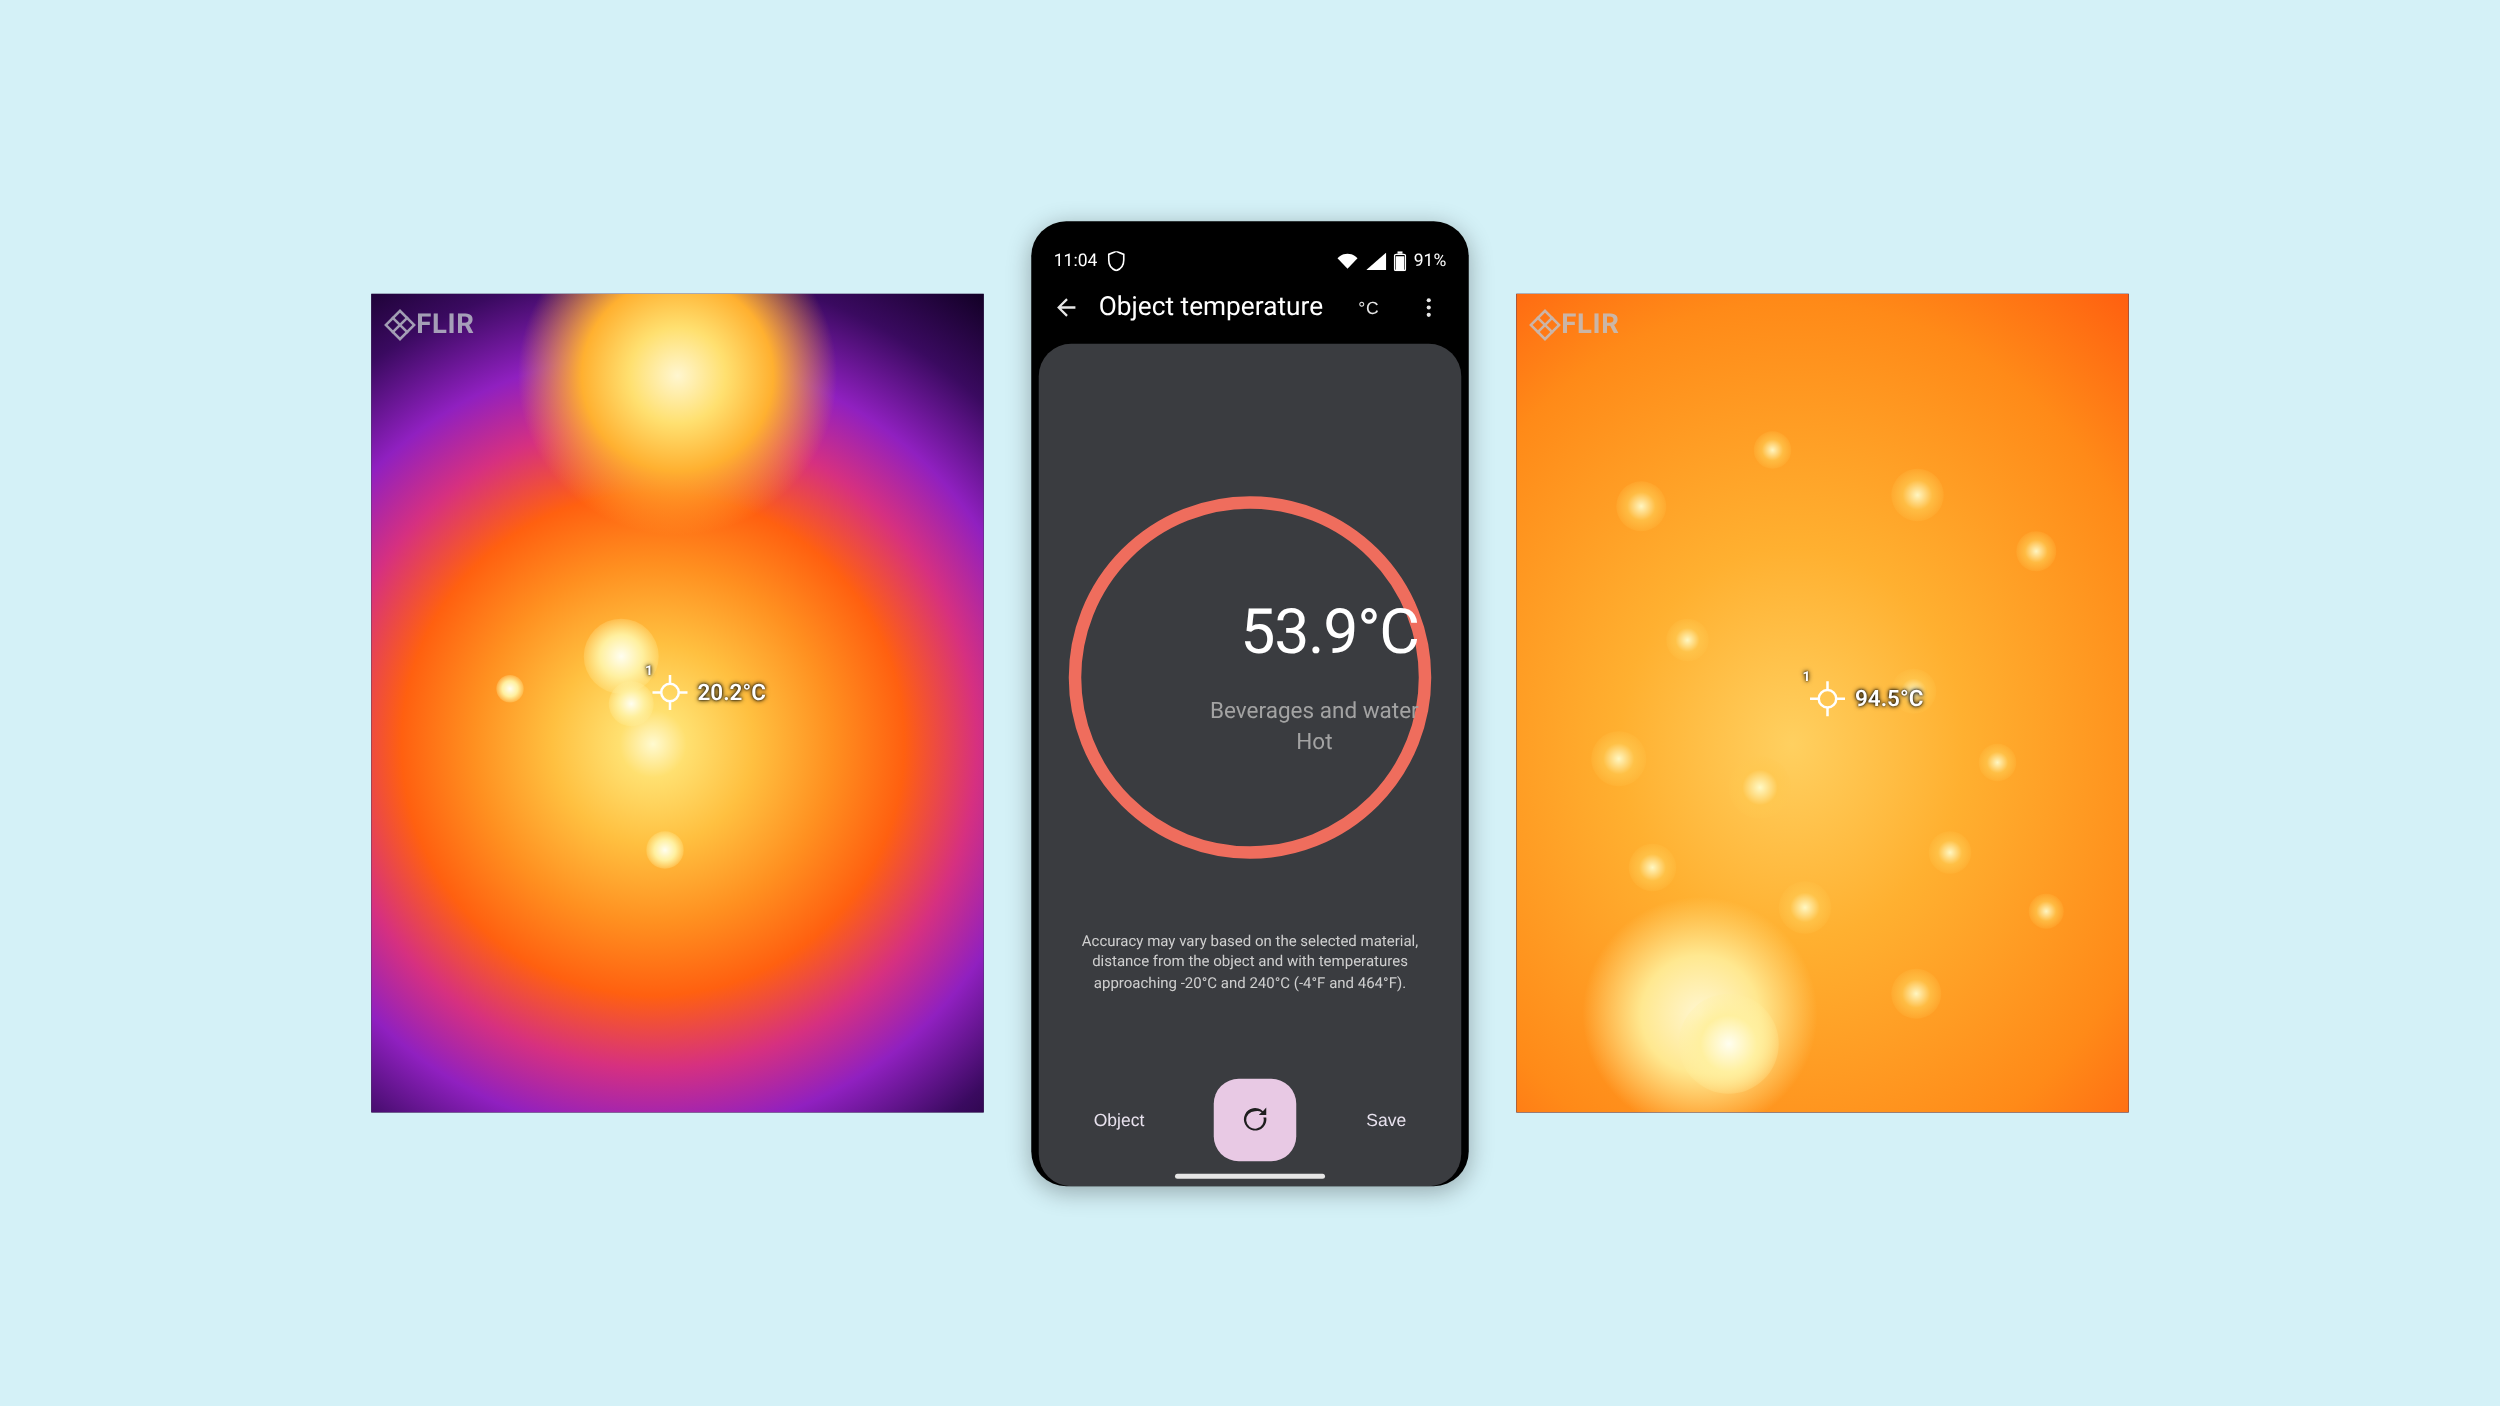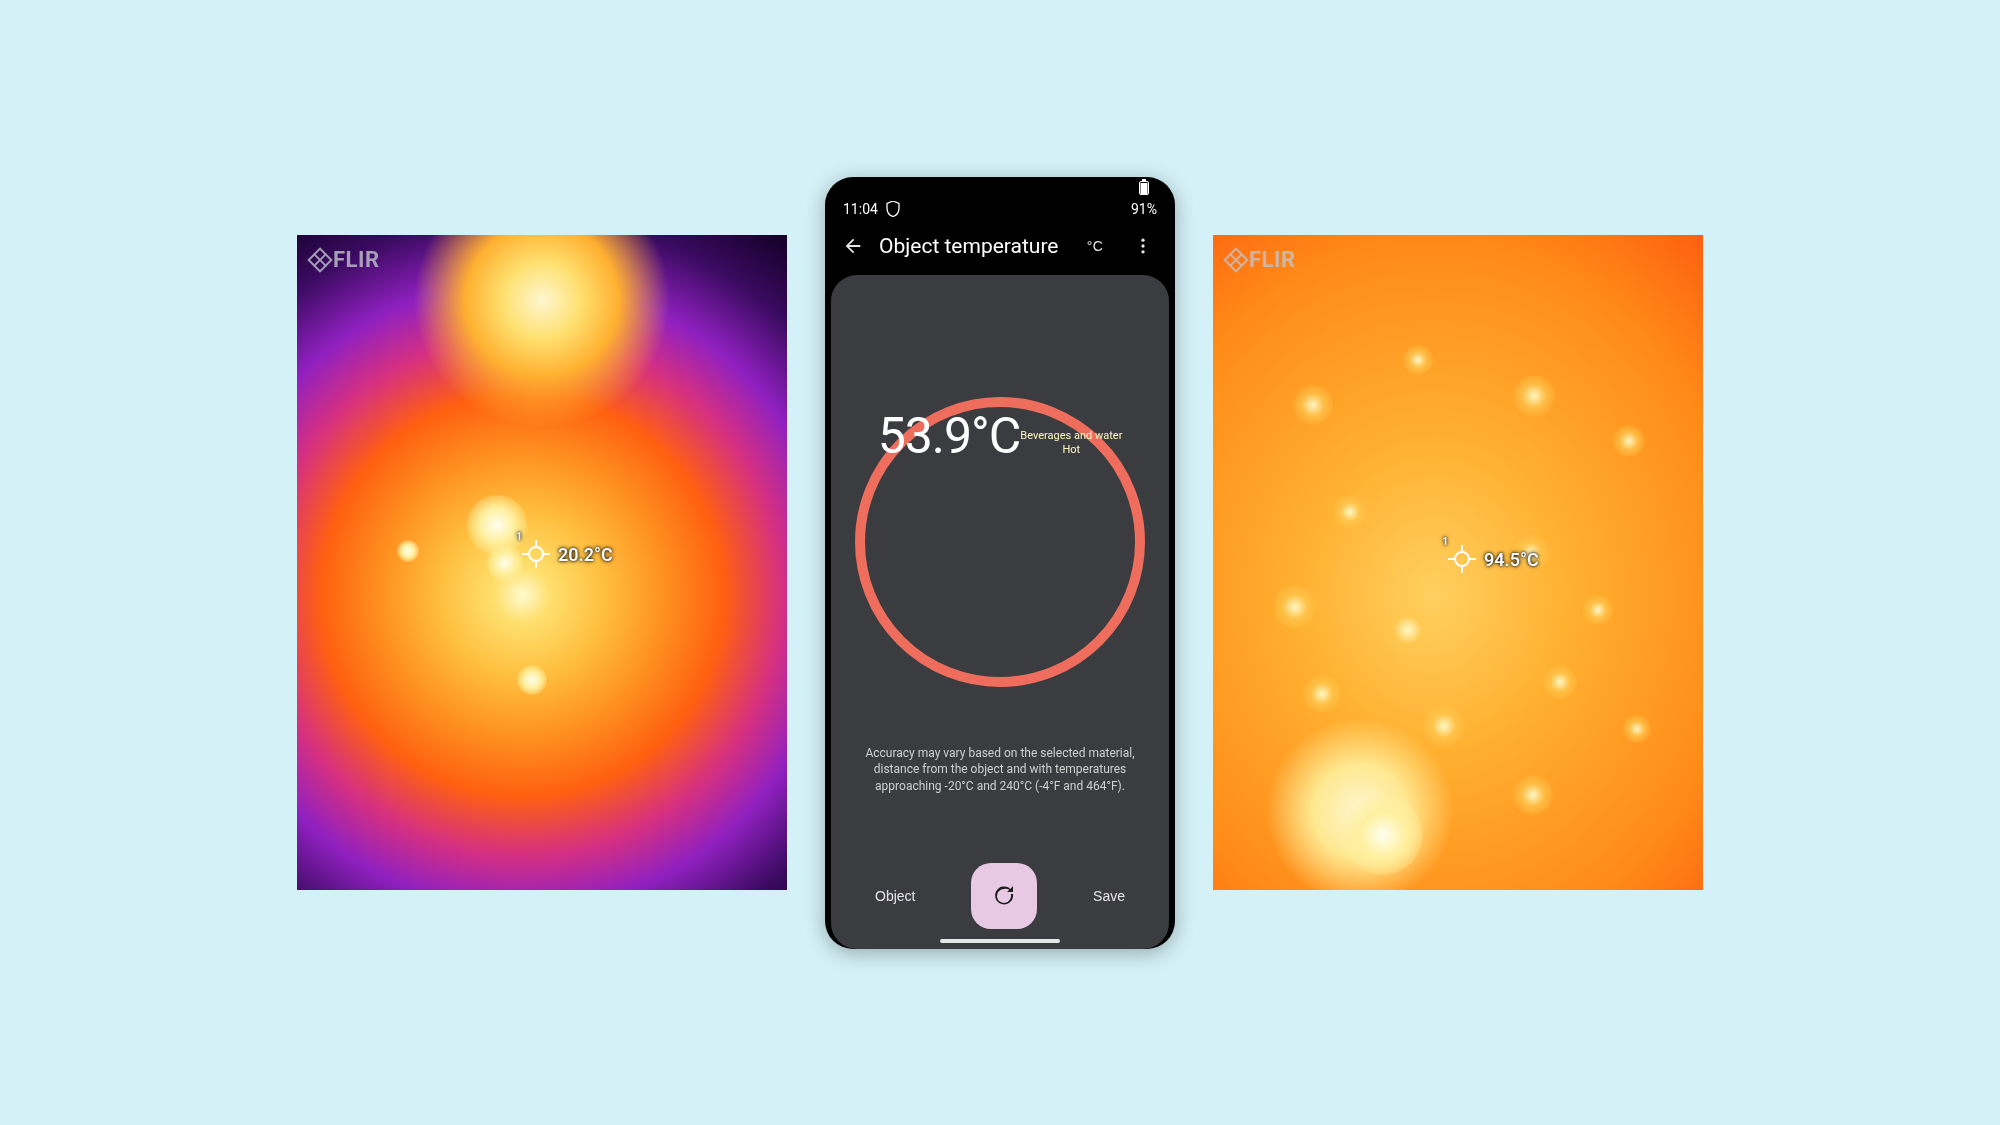--- a/index.html
+++ b/index.html
@@ -90,21 +90,21 @@
     display:flex; flex-direction:column;
   }
 
   
   .statusbar {
     height:40px; padding:0 18px;
     display:flex; align-items:flex-end; justify-content:space-between;
     font-size:14px; color:#fff;
   }
   .statusbar .left { display:flex; align-items:center; gap:8px; }
-  .statusbar .right { display:flex; align-items:center; gap:6px;flex-direction:column; }
+  .statusbar .right { display:flex; align-items:center; gap:6px; }
   .shield-icon { width:14px; height:16px; }
   .wifi-icon, .signal-icon, .batt-icon { display:inline-block; }
   .wifi-icon svg, .signal-icon svg, .batt-icon svg, .shield-icon svg { display:block; }
 
   
   .appbar {
     height:58px; display:flex; align-items:center;
     padding:0 10px 0 6px; gap:4px;
   }
   .iconbtn {
@@ -125,29 +125,29 @@
     flex:1;
     display:flex; flex-direction:column; align-items:center;
     padding:20px 18px 16px;
     position:relative;
   }
   .ring-wrap {
     margin-top:102px;
     width:290px; height:290px;
     border-radius:50%;
     border:10px solid #ef6d5d;
-    display:flex; flex-direction:row;
-    align-items:flex-start; justify-content:center;
+    display:flex; flex-direction:column;
+    align-items:flex-end; justify-content:center;
   }
   .temp-value {
     font-size:50px; color:#fff; font-weight:400; letter-spacing:-1px;
   }
   .category {
     margin-top:22px; text-align:center;
-    font-size:11px; color:#fef9c3; line-height:1.35;
+    font-size:18px; color:#a3a3a3; line-height:1.35;
   }
   .disclaimer {
     margin-top:58px; text-align:center;
     font-size:12px; color:#cfcfcf; line-height:1.4;
     padding:0 4px;
   }
   .actions {
     margin-top:auto;
     width:100%;
     display:flex; align-items:center; justify-content:space-between;

